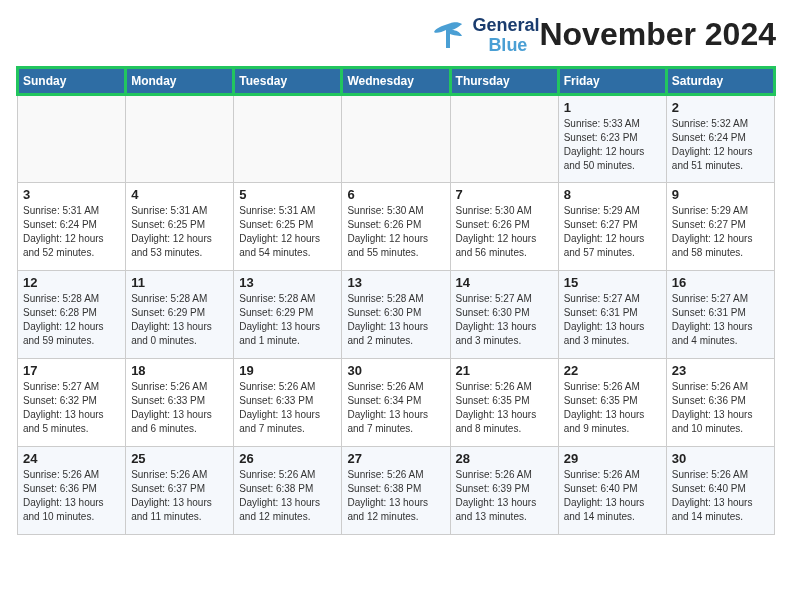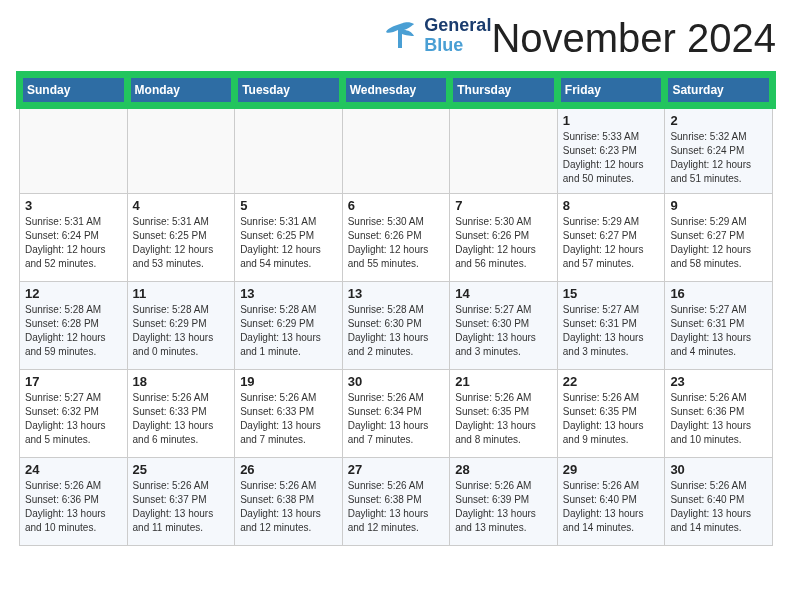--- a/index.html
+++ b/index.html
@@ -13,41 +13,41 @@
     .header {
       display: flex;
       justify-content: flex-end;
       align-items: flex-start;
       margin-bottom: 10px;
     }
     .title-block {
       text-align: right;
     }
     .month-title {
-      font-size: 40px;
-      font-weight: normal;
+      font-size: 32px;
+      font-weight: bold;
       color: #222;
     }
     .location {
       font-size: 16px;
       color: #444;
     }
     table {
       width: 100%;
       border-collapse: collapse;
       table-layout: fixed;
     }
     thead th {
       background: #2e6da4;
       color: #fff;
       font-size: 12px;
       font-weight: bold;
       padding: 5px 4px;
       text-align: left;
-      border: 7px solid #22c55e;
+      border: 3px solid #22c55e;
     }
     tbody td {
       vertical-align: top;
       border: 1px solid #ccc;
       padding: 4px 5px;
       font-size: 10px;
       color: #333;
       height: 88px;
     }
     tbody tr:nth-child(odd) td {
@@ -88,20 +88,21 @@
     }
     .logo-general {
       font-size: 18px;
       font-weight: bold;
       color: #1a3c6e;
     }
     .logo-blue {
       font-size: 18px;
       font-weight: bold;
       color: #4a9fd4;
+      margin-left: 16px;
     }
   </style>
 </head>
 <body>
 
 <div class="header">
   <div class="logo-container">
     <svg class="logo-icon" viewBox="0 0 40 40">
       <path d="M20 8 C20 8 28 4 34 8 C34 8 30 12 24 14 C28 14 32 16 34 20 C34 20 28 20 22 18 L22 32 L18 32 L18 14 C14 16 8 18 6 16 C8 12 14 10 20 8 Z" fill="#4a9fd4"></path>
     </svg>

